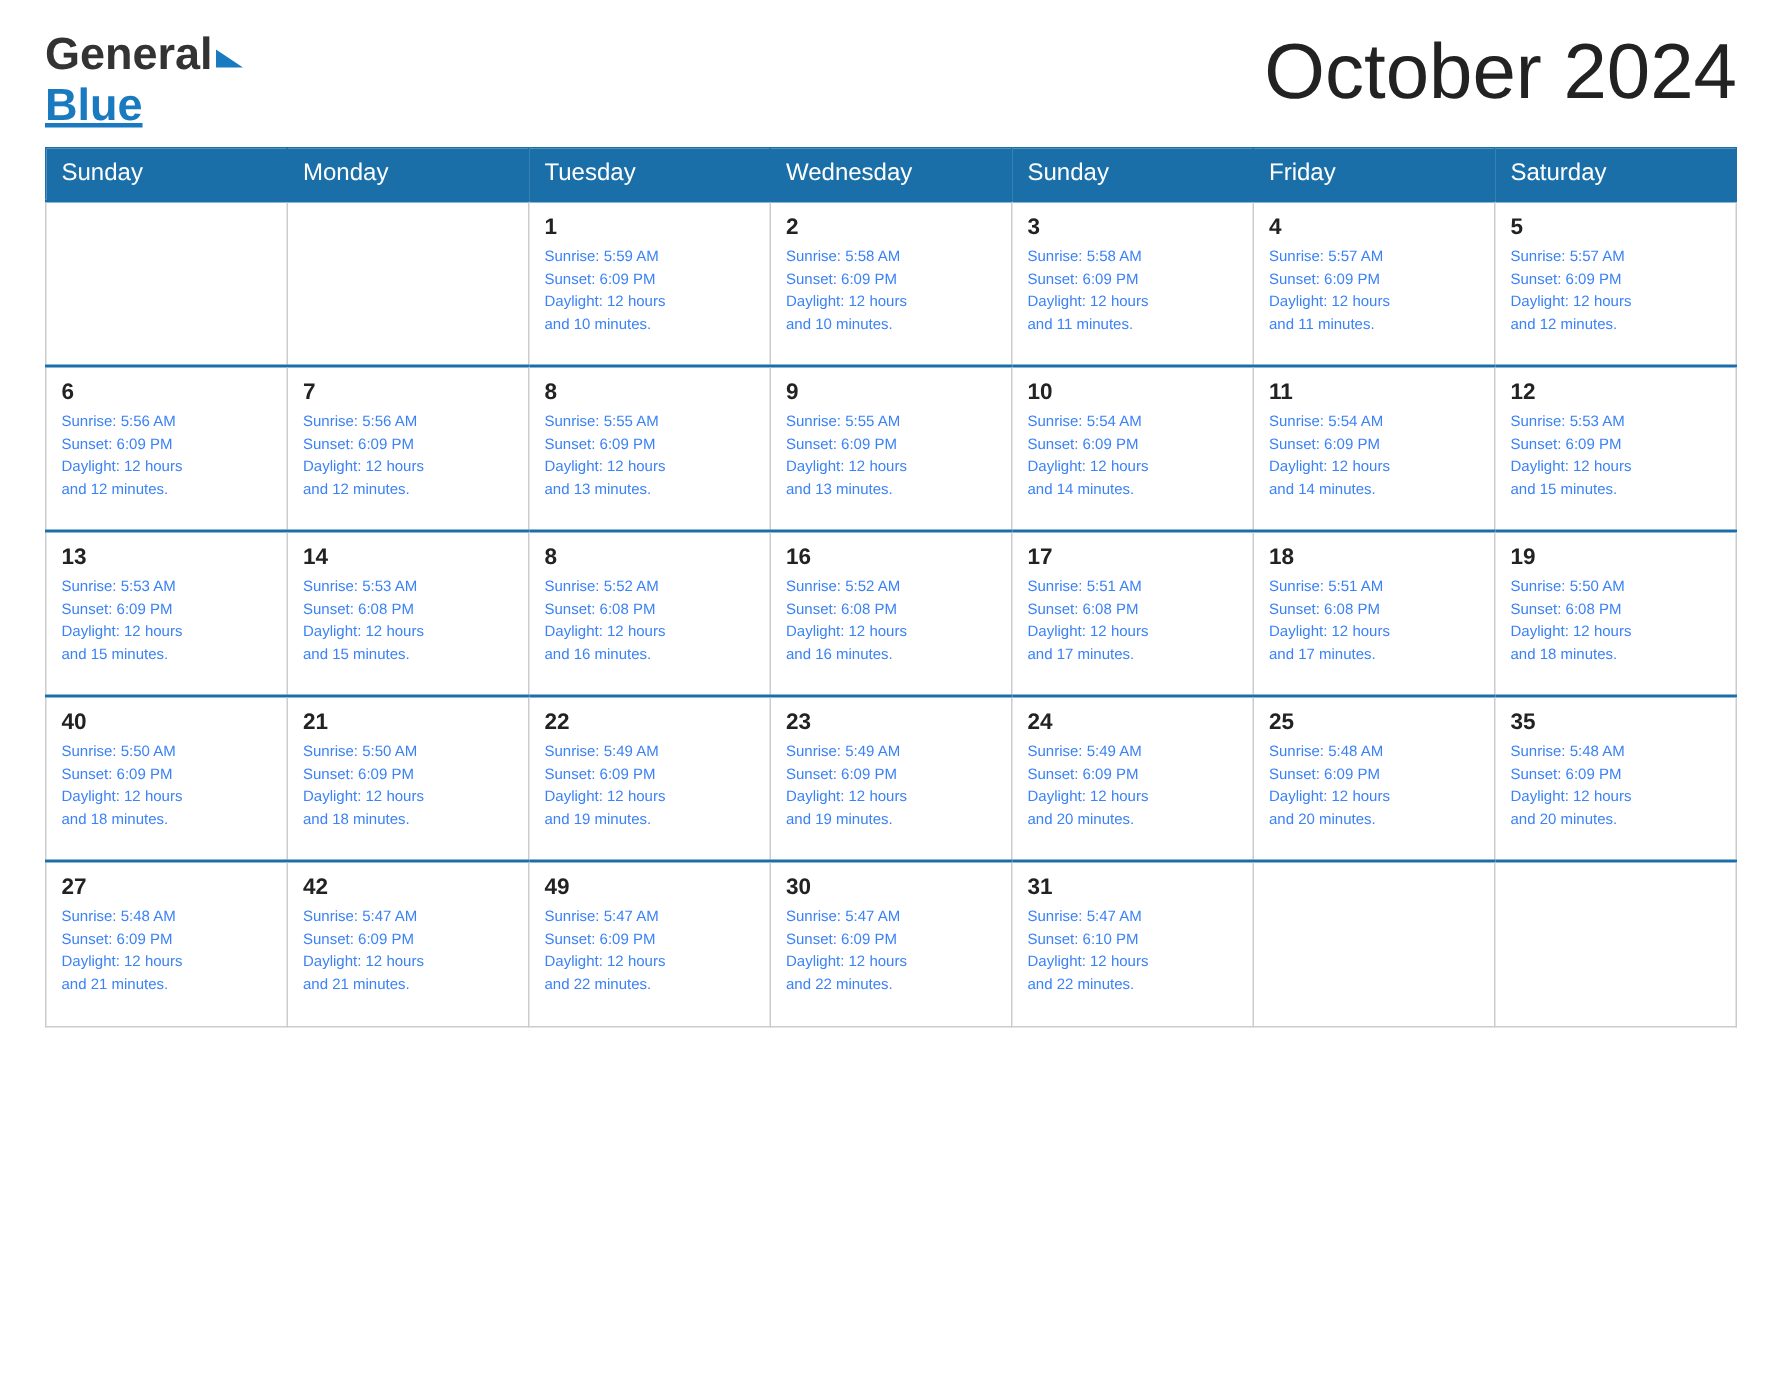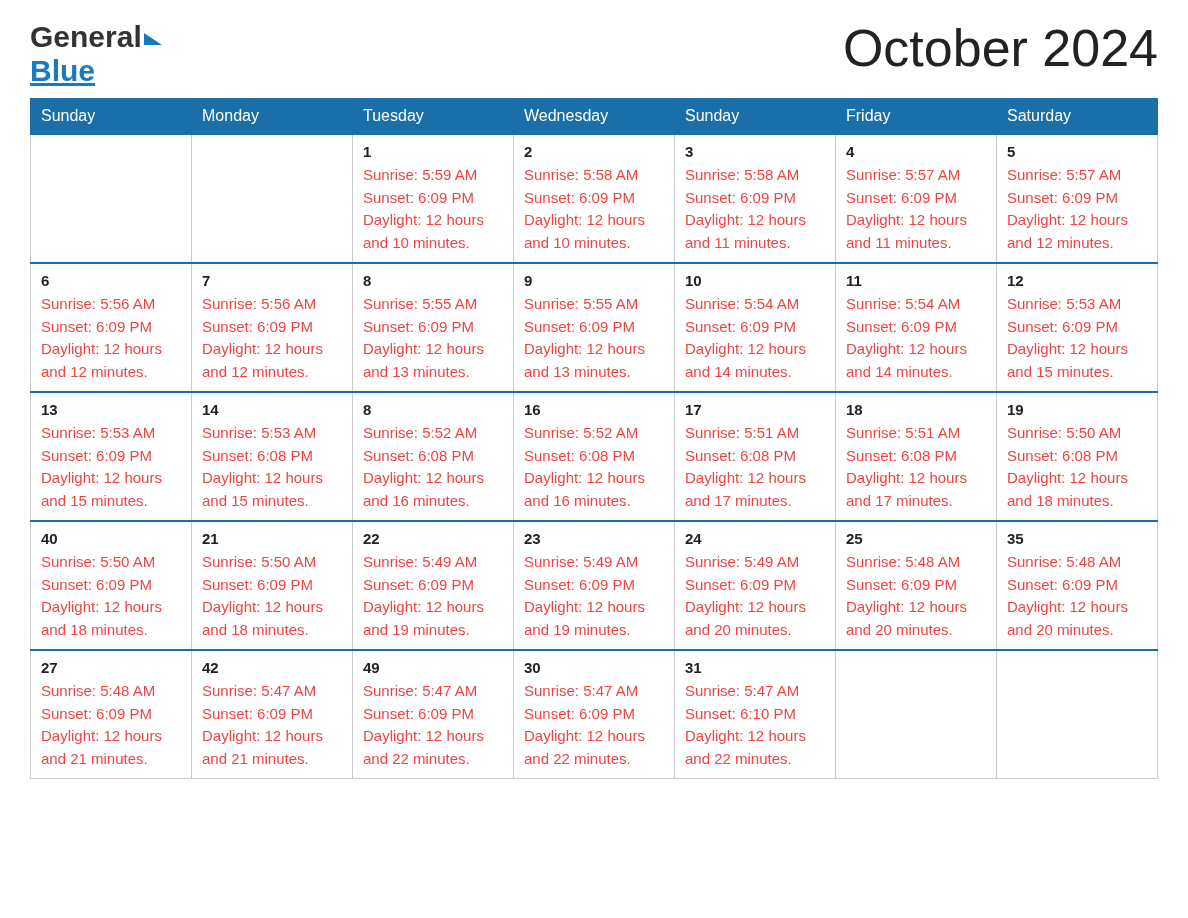--- a/index.html
+++ b/index.html
@@ -60,22 +60,22 @@
       height: 110px;
     }
     .day-number {
       font-size: 15px;
       font-weight: bold;
       color: #222;
       display: block;
       margin-bottom: 4px;
     }
     .day-info {
-      font-size: 15px;
-      color: #ef4444;
+      font-size: 10px;
+      color: #3b82f6;
       line-height: 1.5;
     }
     .empty-cell {
       background: #fff;
       border-top: 2px solid #1a6fa8;
     }
     .logo-row {
       display: flex;
       align-items: center;
     }

